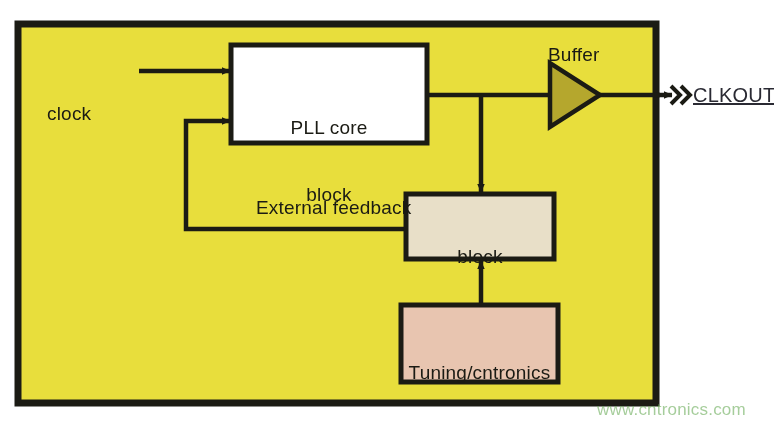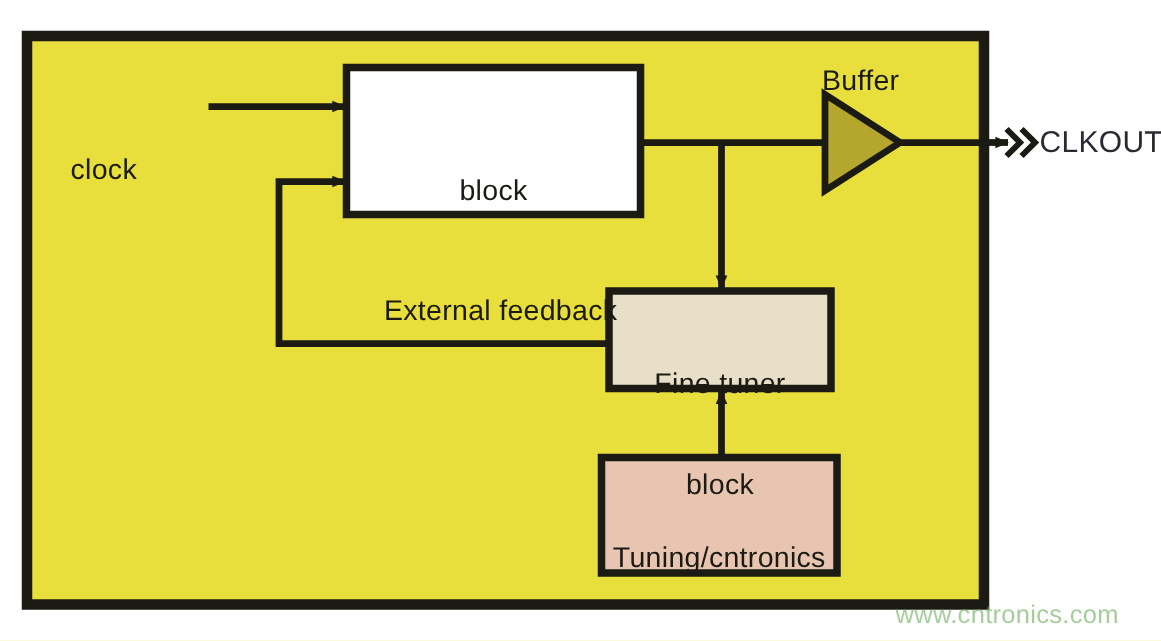--- a/index.html
+++ b/index.html
@@ -83,34 +83,34 @@
       <polyline points="671,86 680,95 671,104"></polyline>
       <polyline points="681,86 690,95 681,104"></polyline>
     </g>
   </svg>
 
   <div class="lbl" style="left:47px; top:58px; font-size:19px; text-align:left;">
     <div style="text-align:right;">clock</div>
   </div>
 
   <div class="lbl" style="left:231px; top:72px; width:196px; font-size:19px; text-align:center;">
+    <div>PLL core</div>
     <div>block</div>
   </div>
 
   <div class="lbl" style="left:548px; top:44px; font-size:19px;">Buffer</div>
 
   <div class="lbl" style="left:208px; top:197px; font-size:19px;margin-left:48px;">External feedback</div>
 
   <div class="lbl" style="left:406px; top:201px; width:148px; font-size:19px; text-align:center;">
-    <div>Fine tuner</div>
     <div>block</div>
   </div>
 
   <div class="lbl" style="left:401px; top:317px; width:157px; font-size:19px; text-align:center;">
     <div>Tuning/cntronics</div>
     
   </div>
 
-  <div class="lbl" style="left:693px; top:84px; font-size:20px; color:#2a2a33;">CLKOUT</div>
+  <div class="lbl" style="left:693px; top:84px; font-size:20px; color:#2a2a33;text-decoration:underline;">CLKOUT</div>
 
   <div class="watermark">www.cntronics.com</div>
 
 </div>
 
 </body></html>

